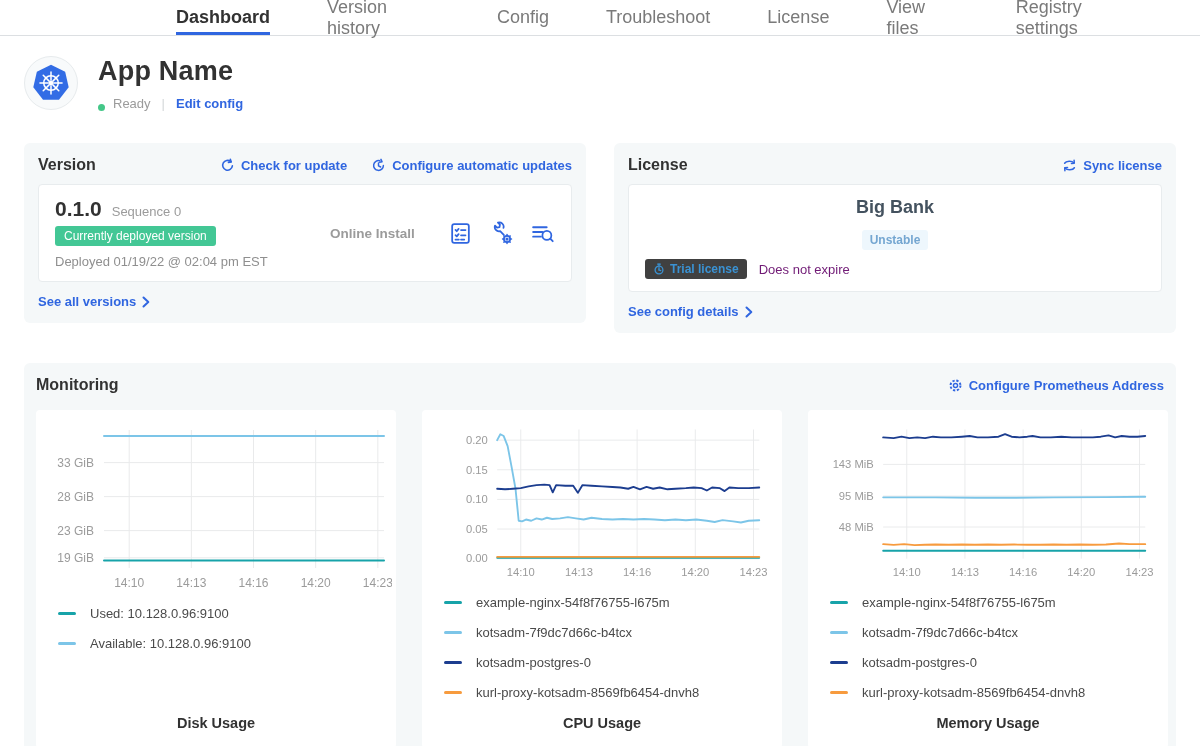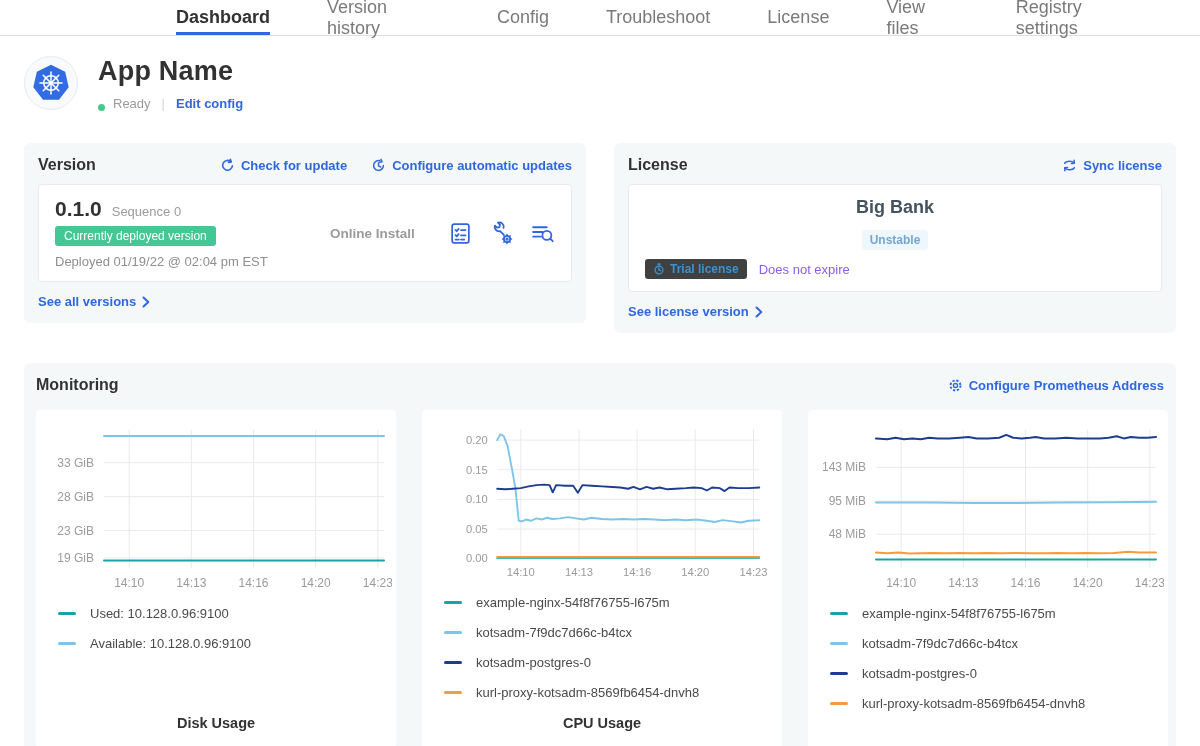--- a/index.html
+++ b/index.html
@@ -51,21 +51,21 @@
   .see-link { margin-top:12px; display:inline-flex; }
 
   .l-inner { min-height:66px; }
   .l-row1 { display:flex; align-items:center; gap:12px;flex-direction:column; }
   .l-name { font-size:18px; font-weight:700; color:#44525f; }
   .chip-light { background:#eef7fd; color:#74a6d1; font-size:12px; font-weight:600;
     padding:3px 8px; border-radius:3px; }
   .l-row2 { margin-top:9px; display:flex; align-items:center; gap:12px; }
   .chip-trial { background:#404040; color:#3a92d3; font-size:12px; font-weight:700;
     padding:3px 8px; border-radius:3px; display:inline-flex; align-items:center; gap:5px; }
-  .l-expiry { font-size:13px; color:#8b5cf6; }
+  .l-expiry { font-size:13px; color:#701a75; }
 
   
   .monitoring { margin-top:30px; background:#f5f8f9; border-radius:6px; padding:13px 12px 13px; }
   .charts-row { margin-top:16px; display:flex; gap:26px; }
   .chart-card { width:360px; height:338px; background:#fff; border-radius:4px;
     display:flex; flex-direction:column; padding-top:12px; }
   .chart-svg { display:block; margin:0 4px; }
   .legend { padding:12px 0 0 22px; }
   .legend-item { display:flex; align-items:center; gap:14px; margin-bottom:15px;
     font-size:13px; color:#4a4a4a; }
@@ -238,21 +238,21 @@
                   <line x1="6" y1="1.1" x2="6" y2="2.5"></line>
               </svg>
             </span>
             <span>Trial license</span>
           </span>
           <span class="l-expiry">Does not expire</span>
         </div>
       </div>
 
       <a class="link see-link">
-        <span>See license version</span>
+        <span>See config details</span>
         <span style="display:flex">
           <svg viewBox="0 0 8 12" width="8" height="12" fill="none" stroke="#3066e0" stroke-width="2" stroke-linecap="round" stroke-linejoin="round">
               <path d="M1.5 1.5 L6.3 6 L1.5 10.5"></path>
             </svg>
         </span>
       </a>
     </div>
   </div>
 
   <div class="monitoring">
@@ -385,17 +385,18 @@
             </div>
             <div class="legend-item">
               <span class="l-dash" style="background: rgb(28, 61, 143);"></span>
               <span>kotsadm-postgres-0</span>
             </div>
             <div class="legend-item">
               <span class="l-dash" style="background: rgb(247, 155, 62);"></span>
               <span>kurl-proxy-kotsadm-8569fb6454-dnvh8</span>
             </div>
           </div>
+          <div class="chart-title">Memory Usage</div>
         </div>
       </div>
   </div>
 
 </div>
 
 </body></html>

